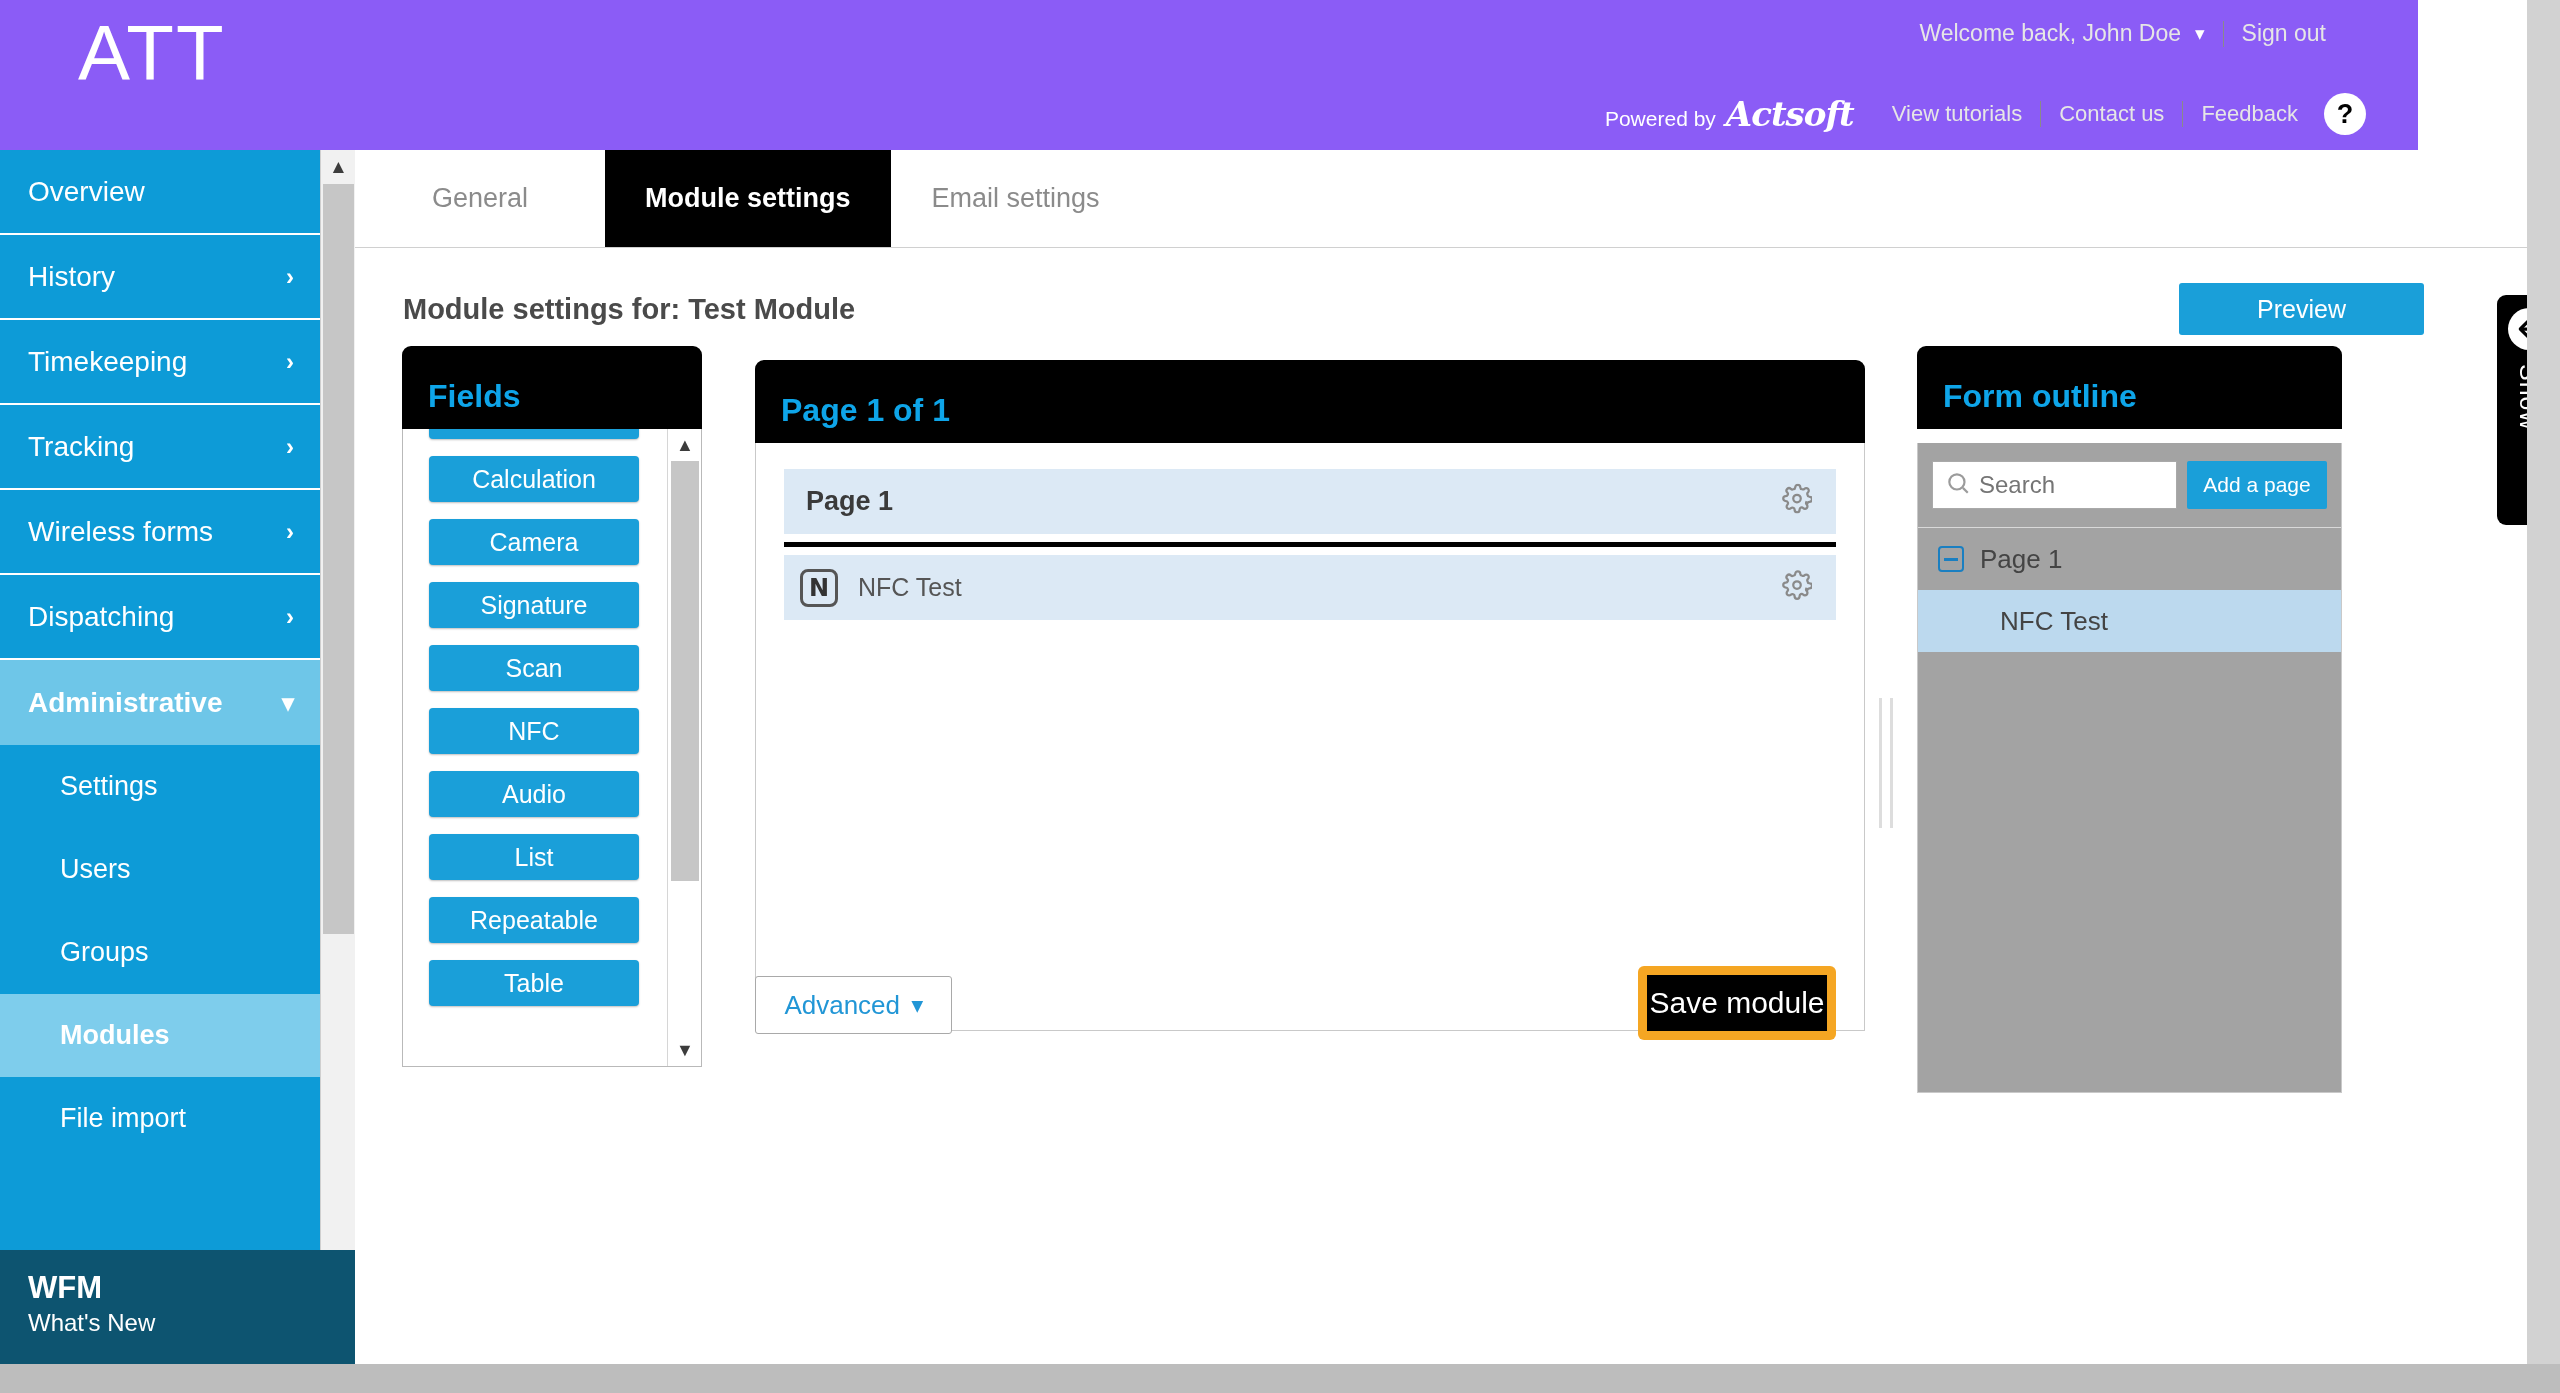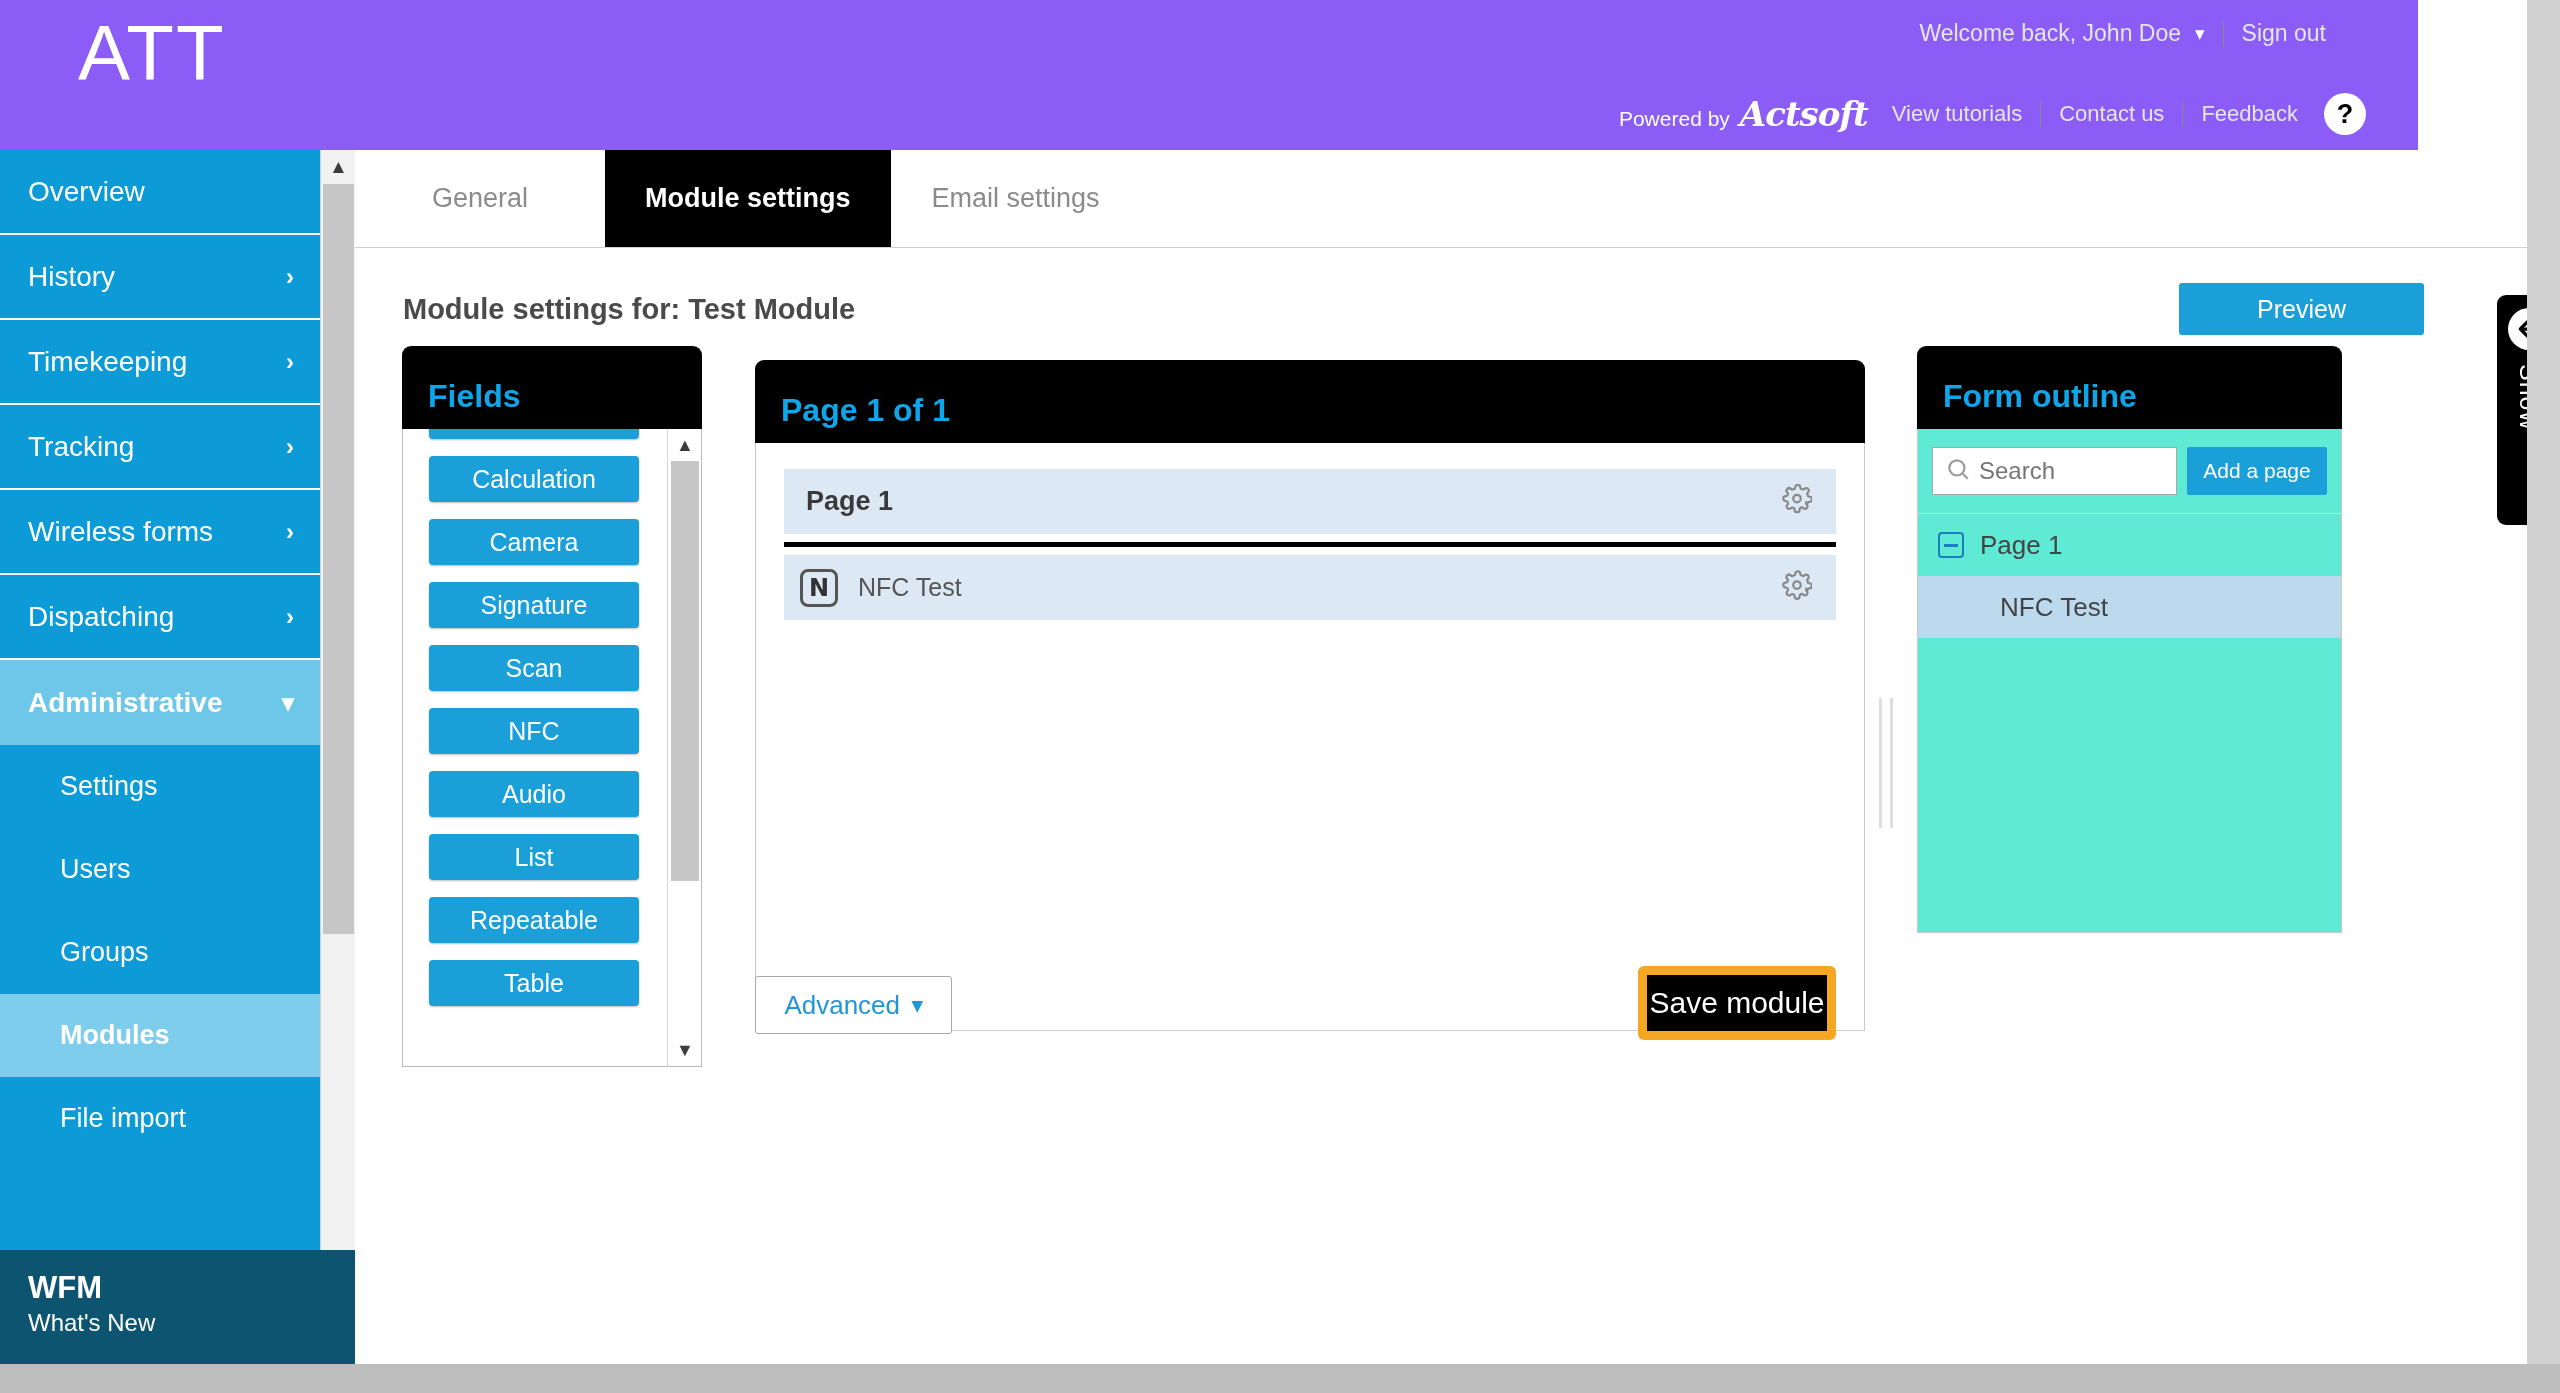--- a/index.html
+++ b/index.html
@@ -44,21 +44,21 @@
     background: #8a8a8a;
     margin: 0 18px;
   }
   .links-row {
     position: absolute; right: 52px; top: 93px;
     display: flex; align-items: center;
     color: #e6e6e6; font-size: 22px;
   }
   .powered {
     display: flex; align-items: baseline;
-    margin-right: 24px;
+    margin-right: 38px;
     color: #ffffff; font-size: 21px;
   }
   .actsoft {
     font-family: "DejaVu Serif", serif;
     font-style: italic; font-weight: bold;
     font-size: 34px; margin-left: 10px;
     letter-spacing: -1px;
   }
   .link { color:#e6e6e6; cursor: pointer; }
   .help-btn {
@@ -323,24 +323,25 @@
     display: flex; justify-content: space-between;
   }
   .splitter i { width: 3px; background: #dddddd; display: block; height: 100%; }
 
   
   .outline-panel {
     position: absolute; left: 1562px; top: 98px;
     width: 425px;
   }
   .outline-body {
-    background: #5eead4;
+    background: #a3a3a3;
     border: 1px solid #c9c9c9;
     border-top: none;
-    height: 504px;
+    height: 650px;
+    margin-top: 14px;
   }
   .outline-toolbar {
     display: flex; align-items: center;
     padding: 18px 14px 18px 14px;
     border-bottom: 1px solid #d9d9d9;
   }
   .search-box {
     position: relative;
     flex: 1;
     height: 48px;

